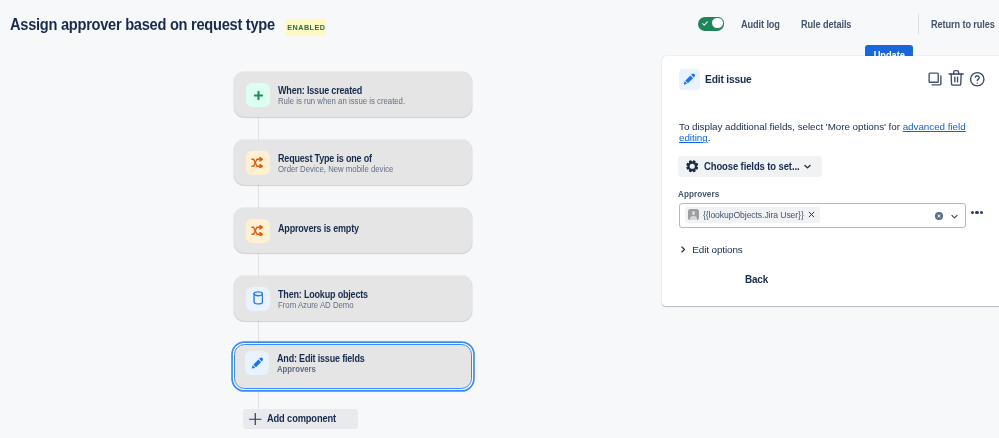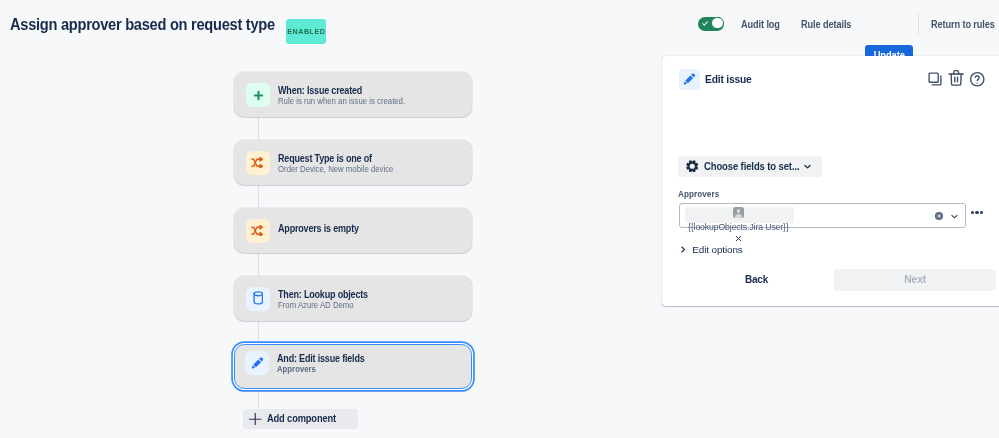--- a/index.html
+++ b/index.html
@@ -9,21 +9,21 @@
     font-family: "Liberation Sans", sans-serif;
     background: #f7f8f9;
     color: #172b4d;
     -webkit-font-smoothing: antialiased;
   }
   .abs { position:absolute; }
 
   
   #rule-title { left:9.5px; top:16px; font-size:16px; font-weight:700; letter-spacing:-0.3px; color:#172b4d; white-space:nowrap;
       transform:scaleX(0.915); transform-origin:left top; }
-  #status-badge { left:285.9px; top:19.3px; width:40.4px; height:25px; background:#5eead4; color:#216e4e; font-size:7.2px; font-weight:700; letter-spacing:0.5px; border-radius:3px; display:flex; align-items:center; justify-content:center; padding-left:0.5px;}
+  #status-badge { left:285.9px; top:19.3px; width:40.4px; height:17px; background:#fef9c3; color:#216e4e; font-size:7.2px; font-weight:700; letter-spacing:0.5px; border-radius:3px; display:flex; align-items:center; justify-content:center; padding-left:0.5px;}
   #toggle { left:698px; top:16.8px; width:26px; height:14px; background:#1f845a; border-radius:7px; }
   #toggle .knob { position:absolute; right:0.3px; top:-0.3px; width:12.5px; height:12.5px; background:#fff; border-radius:50%; border:1px solid #1f845a; box-sizing:border-box;}
   #toggle .chk { position:absolute; left:3.2px; top:3.6px; }
   .navbtn { top:18.6px; font-size:10.4px; font-weight:700; color:#44546f; white-space:nowrap; letter-spacing:-0.12px; transform:scaleX(0.885); transform-origin:left top; }
   #nav-audit { left:741.2px; }
   #nav-details { left:800.7px; }
   #update-btn { left:865px; top:13.7px; width:47.7px; height:21px; background:#1868db; color:#fff; font-size:10.4px; font-weight:700; letter-spacing:-0.12px; border-radius:3px; white-space:nowrap; display:flex; align-items:center; justify-content:center;margin-top:31px;}
   #update-btn span { transform:scaleX(0.9); display:inline-block; }
   #hdr-divider { left:917.8px; top:14px; width:1.2px; height:20px; background:#dcdfe4; }
   #nav-return { left:930.8px; }
@@ -56,21 +56,21 @@
   #tool-help { left:307px; top:14.5px; }
   .pbody { font-size:9.85px; color:#172b4d; letter-spacing:-0.04px; line-height:11.6px; }
   #desc1 { left:17px; top:43.6px; width:320px; white-space:nowrap; }
   #desc2 { left:17px; top:64.6px; width:292px; }
   #desc2 a { color:#0c66e4; text-decoration:underline; }
   #choose-fields { left:16px; top:100px; width:144px; height:21px; background:#f1f2f4; border-radius:3px; display:flex; align-items:center; gap:5.3px; padding:0 7px 0 7.8px; }
   #choose-fields svg { flex:0 0 auto; }
   #choose-fields .lbl { font-size:10px; font-weight:700; color:#172b4d; letter-spacing:-0.1px; white-space:nowrap; transform:scaleX(0.945); transform-origin:left center; width:94.6px;}
   #approvers-label { left:16.2px; top:133.4px; font-size:8.5px; font-weight:700; color:#44546f; letter-spacing:0.05px; transform:scaleX(0.96); transform-origin:left top;}
   #approvers-field { left:17px; top:147px; width:287px; height:24.5px; border:1px solid #b3b9c4; border-radius:3px; background:#fff; }
-  #tag { position:absolute; left:4.6px; top:3.1px; height:15.5px; background:#f1f2f4; border-radius:2px; display:flex; align-items:center; gap:3.5px; padding:0 5.2px 0 3.2px;flex-direction:column;}
+  #tag { position:absolute; left:4.6px; top:3.1px; height:15.5px; background:#f1f2f4; border-radius:2px; display:flex; align-items:center; gap:3.5px; padding:0 5.2px 0 3.2px;}
   #tag .tlbl { font-size:9.1px; color:#44546f; letter-spacing:-0.1px; white-space:nowrap; transform:scaleX(0.95); transform-origin:left center; width:101.5px;}
   #tag svg, #tag .avatar { flex:0 0 auto; }
   #tag .avatar { width:11.6px; height:11.3px; border-radius:2.6px; background:#9b9ea1; position:relative; overflow:hidden; }
   #tag .avatar .head { position:absolute; left:4.0px; top:2.1px; width:3.7px; height:3.9px; border-radius:50%; background:#d7d8d9; }
   #tag .avatar .body { position:absolute; left:2.6px; top:7.0px; width:6.4px; height:5px; border-radius:3.2px 3.2px 0 0; background:#d7d8d9; }
   #field-menu { left:308.9px; top:155.4px; display:flex; gap:1.5px; }
   #field-menu .dot { width:3.1px; height:3.1px; border-radius:50%; background:#2c3e5d; }
   #more-options { left:17.1px; top:188.2px; display:flex; align-items:center; gap:5.2px; }
   #more-options .lbl { font-size:9.9px; font-weight:400; color:#172b4d; letter-spacing:-0.1px; white-space:nowrap;}
   #back-btn { left:82.8px; top:218.3px; font-size:10.4px; font-weight:700; color:#172b4d; letter-spacing:-0.2px; transform:scaleX(0.96); transform-origin:left top;}
@@ -190,20 +190,21 @@
     </svg>
   </div>
   <div class="abs panel-tool" id="tool-help">
     <svg width="16.5" height="16.5" viewBox="0 0 24 24" fill="none" stroke="#3c4b64" stroke-width="2.0" stroke-linecap="round" stroke-linejoin="round">
       <circle cx="12" cy="12" r="9.7"></circle>
       <path d="M9.2 9.0a2.9 2.9 0 0 1 5.65.95c0 1.95-2.85 2.5-2.85 3.95"></path>
       <circle cx="12" cy="17.6" r="1.05" fill="#3c4b64" stroke="none"></circle>
     </svg>
   </div>
 
+  <div class="abs pbody" id="desc2"><span>To display additional fields, select 'More options' for </span><a>advanced field editing</a><span>.</span></div>
 
   <div class="abs" id="choose-fields">
     <svg width="12.5" height="12.5" viewBox="0 0 24 24" fill="#1c2b41" fill-rule="evenodd">
         <path d="M23.52 14.03A11.7 11.7 0 0 1 21.58 18.71L18.74 17.96A9.0 9.0 0 0 1 17.96 18.74L18.71 21.58A11.7 11.7 0 0 1 14.03 23.52L12.55 20.98A9.0 9.0 0 0 1 11.45 20.98L9.97 23.52A11.7 11.7 0 0 1 5.29 21.58L6.04 18.74A9.0 9.0 0 0 1 5.26 17.96L2.42 18.71A11.7 11.7 0 0 1 0.48 14.03L3.02 12.55A9.0 9.0 0 0 1 3.02 11.45L0.48 9.97A11.7 11.7 0 0 1 2.42 5.29L5.26 6.04A9.0 9.0 0 0 1 6.04 5.26L5.29 2.42A11.7 11.7 0 0 1 9.97 0.48L11.45 3.02A9.0 9.0 0 0 1 12.55 3.02L14.03 0.48A11.7 11.7 0 0 1 18.71 2.42L17.96 5.26A9.0 9.0 0 0 1 18.74 6.04L21.58 5.29A11.7 11.7 0 0 1 23.52 9.97L20.98 11.45A9.0 9.0 0 0 1 20.98 12.55L23.52 14.03ZM7.00 12.00A5.0 5.0 0 1 0 17.00 12.00A5.0 5.0 0 1 0 7.00 12.00Z"></path>
       </svg>
     <span class="lbl">Choose fields to set...</span>
     <svg width="11" height="11" viewBox="0 0 24 24" fill="none" stroke="#1c2b41" stroke-width="3" stroke-linecap="round" stroke-linejoin="round" style="margin-left:-1.5px">
         <path d="M6.5 9.8l5.5 5.2 5.5-5.2"></path>
       </svg>
   </div>
@@ -236,14 +237,13 @@
   </div>
 
   <div class="abs" id="more-options">
     <svg width="8" height="9" viewBox="0 0 24 24" fill="none" stroke="#172b4d" stroke-width="3.4" stroke-linecap="round" stroke-linejoin="round">
         <path d="M8.5 4.5l8 7.5-8 7.5"></path>
       </svg>
     <span class="lbl">Edit options</span>
   </div>
 
   <div class="abs" id="back-btn">Back</div>
-  <div class="abs" id="next-btn">Next</div>
 </div>
 
 </body></html>

